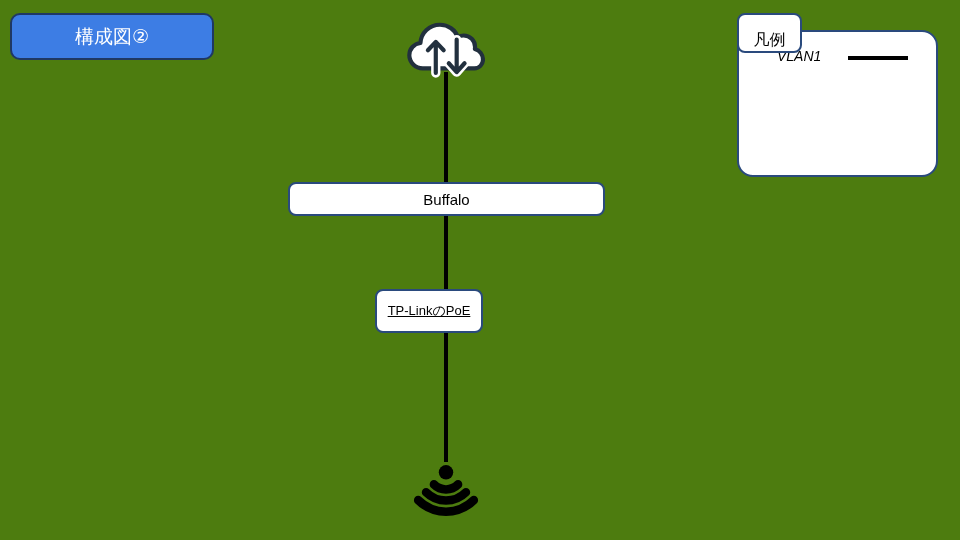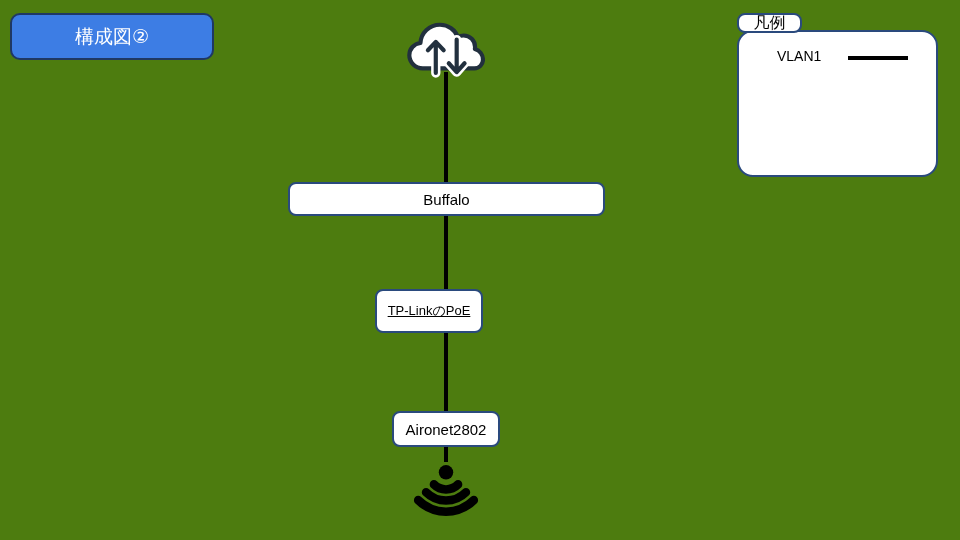--- a/index.html
+++ b/index.html
@@ -72,35 +72,36 @@
     left: 737px; top: 30px;
     width: 201px; height: 147px;
     background: #ffffff;
     border: 2.5px solid #2a4a7d;
     border-radius: 16px;
     z-index: 2;
   }
   .legend-tab {
     position: absolute;
     left: 737px; top: 13px;
-    width: 65px; height: 20px;
+    width: 65px; height: 40px;
     background: #ffffff;
     border: 2.5px solid #2a4a7d;
     border-radius: 8px;
-    display: flex; align-items: center; justify-content: center;
+    display: flex; align-items: flex-end; justify-content: center;
     font-size: 16px;
     color: #000000;
     z-index: 4;
   }
   .legend-item-label {
     position: absolute;
     left: 777px; top: 48px;
     font-size: 14px;
     color: #000000;
     z-index: 3;
+    font-style: italic;
   }
   .legend-line-sample {
     position: absolute;
     left: 848px; top: 56px;
     width: 60px; height: 4px;
     background: #000000;
     z-index: 3;
   }
 </style>
 </head>
@@ -139,23 +140,20 @@
 
   <div class="node buffalo">
     <span>Buffalo</span>
   </div>
 
   <div class="node poe">
     <span>TP-LinkのPoE</span>
   </div>
 
 
-  <div class="node ap">
-    <span>Aironet2802</span>
-  </div>
 
   <div class="wifi-wrap">
     <svg viewBox="0 0 64 46" fill="none" xmlns="http://www.w3.org/2000/svg">
       <circle cx="32" cy="8" r="5.5" fill="#000000"></circle>
       <path d="M 22.8 17.2 A 13 13 0 0 0 41.2 17.2" stroke="#000000" stroke-width="6.5" stroke-linecap="round"></path>
       <path d="M 16.8 23.2 A 21.5 21.5 0 0 0 47.2 23.2" stroke="#000000" stroke-width="6.5" stroke-linecap="round"></path>
       <path d="M 10.8 29.2 A 30 30 0 0 0 53.2 29.2" stroke="#000000" stroke-width="6.5" stroke-linecap="round"></path>
     </svg>
   </div>
 

